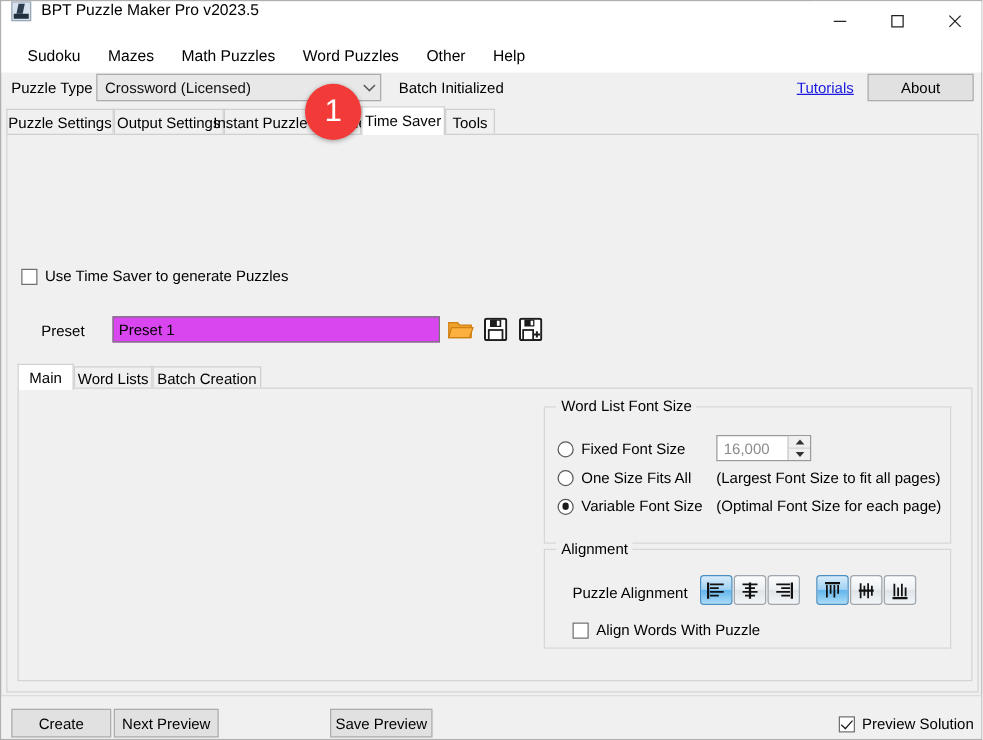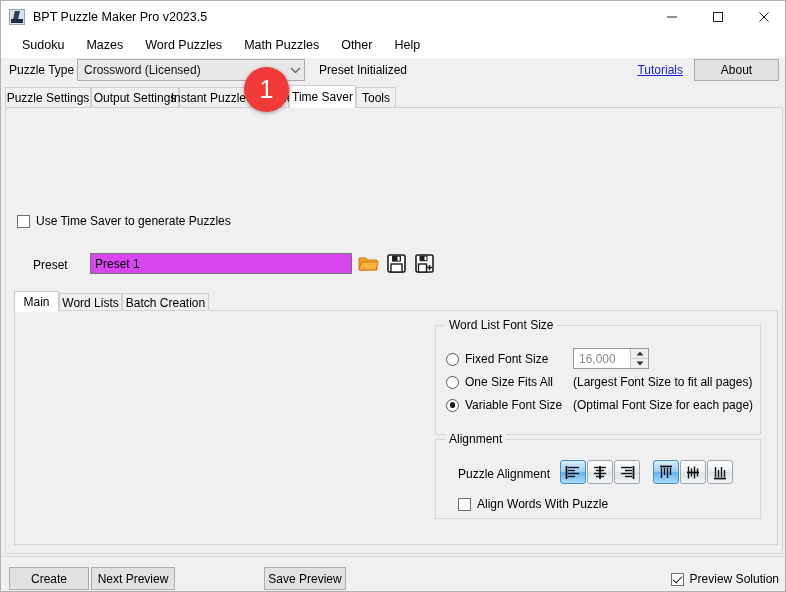--- a/index.html
+++ b/index.html
@@ -24,21 +24,20 @@
   }
 
   
   .titlebar {
     position: absolute;
     left: 0; top: 0;
     width: 786px;
     height: 31px;
     background: #ffffff;
     display: flex;
-    align-items: center;
   }
   .title-icon {
     width: 16px; height: 16px;
     margin-left: 8px;
     margin-right: 8px;
     position: relative;
     flex: 0 0 auto;
     background: #d8e2ef;
     border: 1px solid #9aa7b6;
     box-sizing: border-box;
@@ -494,37 +493,37 @@
           <line x1="1.5" y1="1.5" x2="10.5" y2="10.5" stroke="#222" stroke-width="1"></line>
           <line x1="10.5" y1="1.5" x2="1.5" y2="10.5" stroke="#222" stroke-width="1"></line>
         </svg>
       </div>
     </div>
   </div>
 
   <div class="menubar">
     <div class="menu-item">Sudoku</div>
     <div class="menu-item">Mazes</div>
+    <div class="menu-item">Math Puzzles</div>
     <div class="menu-item">Word Puzzles</div>
-    <div class="menu-item">Math Puzzles</div>
     <div class="menu-item">Other</div>
     <div class="menu-item">Help</div>
   </div>
 
   <div class="ptype-row">
     <div class="ptype-label">Puzzle Type</div>
     <div class="combo">
       <div class="combo-text">Crossword (Licensed)</div>
       <div class="chev">
         <svg width="11" height="8" viewBox="0 0 11 8">
           <polyline points="1,2 5.5,6.5 10,2" fill="none" stroke="#5a5a5a" stroke-width="1.2"></polyline>
         </svg>
       </div>
     </div>
-    <div class="status-text">Preset Initialized</div>
+    <div class="status-text">Batch Initialized</div>
     <div class="tutorials-link">Tutorials</div>
     <div class="about-btn">About</div>
   </div>
 
   <div class="tabstrip">
     <div class="tab" style="left:0px;   width:86px;">Puzzle Settings</div>
     <div class="tab" style="left:86px;  width:88px;">Output Settings</div>
     <div class="tab" style="left:174px; width:110px;">Instant Puzzle Designer</div>
     <div class="tab selected" style="left:284px; width:67px;">Time Saver</div>
     <div class="tab" style="left:351px; width:40px;">Tools</div>

